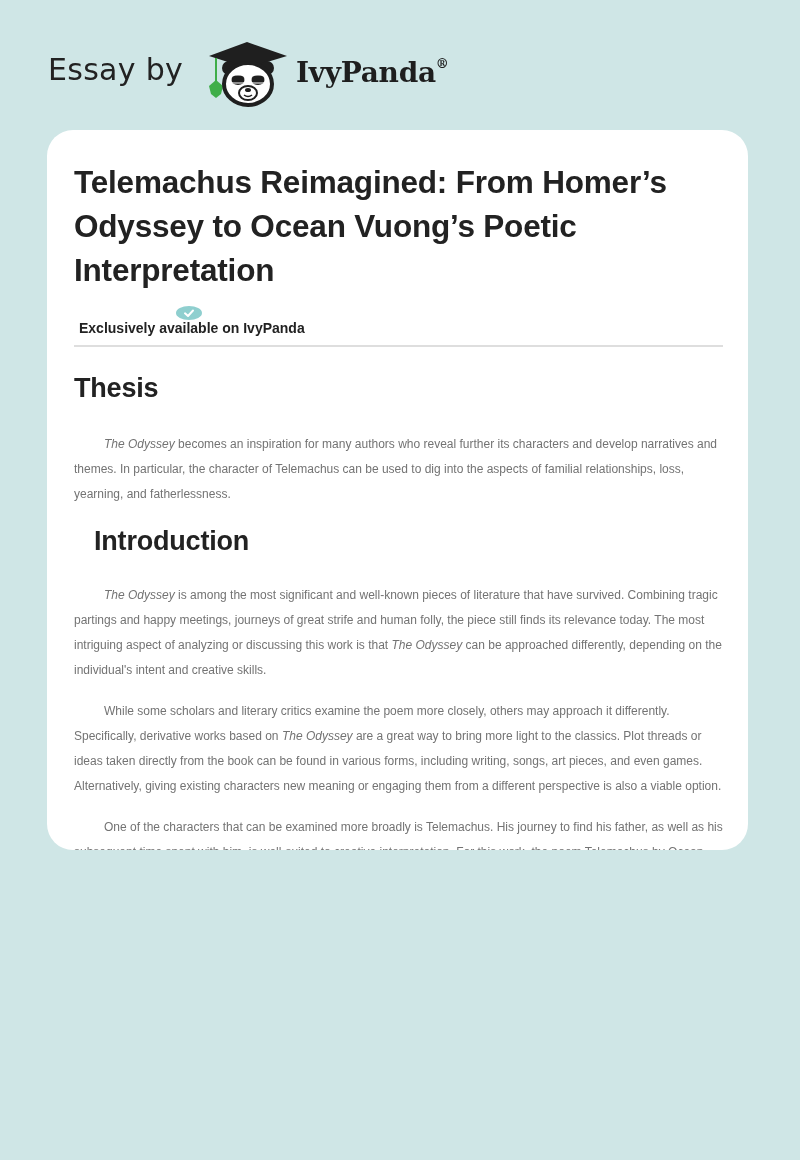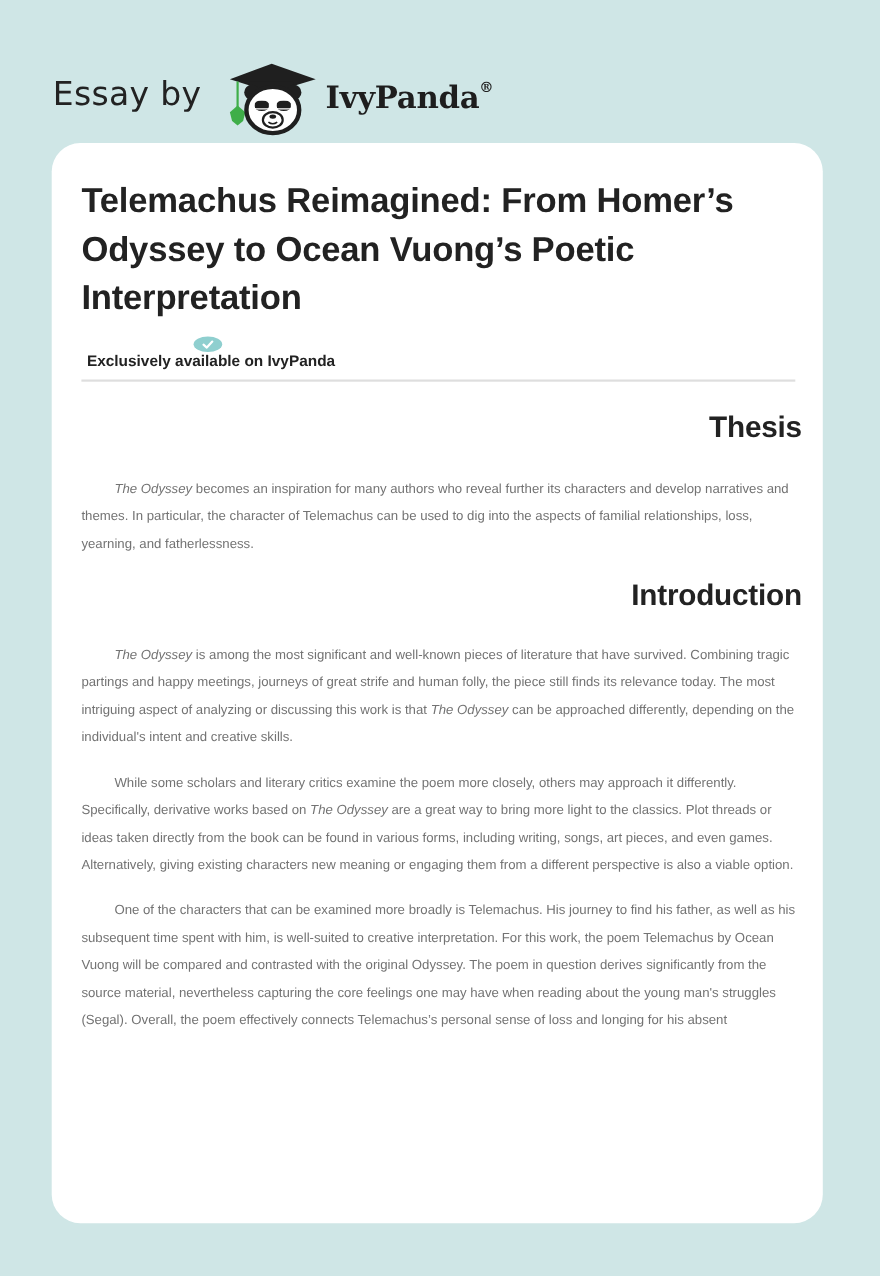--- a/index.html
+++ b/index.html
@@ -4,38 +4,38 @@
   <style>
     * { box-sizing: border-box; margin: 0; padding: 0; }
     html, body { width: 800px; height: 1160px; overflow: hidden; }
     body {
       background: #cfe6e6;
       font-family: "Liberation Sans", sans-serif;
       color: #222;
       position: relative;
     }
     .header {
-      position: absolute; left: 0; top: 16px; width: 800px; height: 130px;
+      position: absolute; left: 0; top: 0; width: 800px; height: 130px;
     }
     .essay-by {
       position: absolute; left: 48px; top: 52px;
       font-family: "DejaVu Sans", sans-serif;
       font-size: 30px; color: #222; letter-spacing: 0.3px;
     }
     .logo-icon {
       position: absolute; left: 203px; top: 36px; width: 88px; height: 72px;
     }
     .brand {
       position: absolute; left: 296px; top: 56px;
       font-family: "DejaVu Serif", serif; font-weight: bold;
       font-size: 28px; color: #1e1e1e; letter-spacing: -0.3px;
     }
     .brand sup { font-size: 13px; position: relative; top: -4px; font-weight: bold; }
     .card {
-      position: absolute; left: 47px; top: 130px; width: 701px; height: 982px;
+      position: absolute; left: 47px; top: 130px; width: 701px; height: 720px;
       background: #fff; border-radius: 26px; overflow: hidden;
     }
     .title {
       position: absolute; left: 27px; top: 30px; width: 660px;
       font-size: 31.5px; font-weight: bold; line-height: 44px; color: #222;
       letter-spacing: -0.2px;
     }
     .badge {
       position: absolute; left: 27px; top: 176px; height: 26px;
       display: flex; align-items: center; flex-direction: column;
@@ -48,21 +48,20 @@
       margin-left: 5px; font-size: 14px; font-weight: bold; color: #222;
     }
     .divider {
       position: absolute; left: 27px; top: 215px; width: 649px; height: 2px;
       background: #dedede;
     }
     .body-area { position: absolute; left: 27px; top: 238px; width: 655px; }
     h2 {
       font-size: 27px; font-weight: bold; color: #222; height: 40px; line-height: 40px;
       letter-spacing: -0.2px;
-      text-align: right;
     }
     p {
       font-size: 12px; line-height: 25px; color: #737373;
       text-indent: 30px;
     }
     p i { font-style: italic; }
     .h-thesis { margin-bottom: 24px; }
     .p-thesis { margin-bottom: 14px; }
     .h-intro { margin-bottom: 22px; margin-left: 20px; }
     .p-gap { margin-bottom: 16px; }

